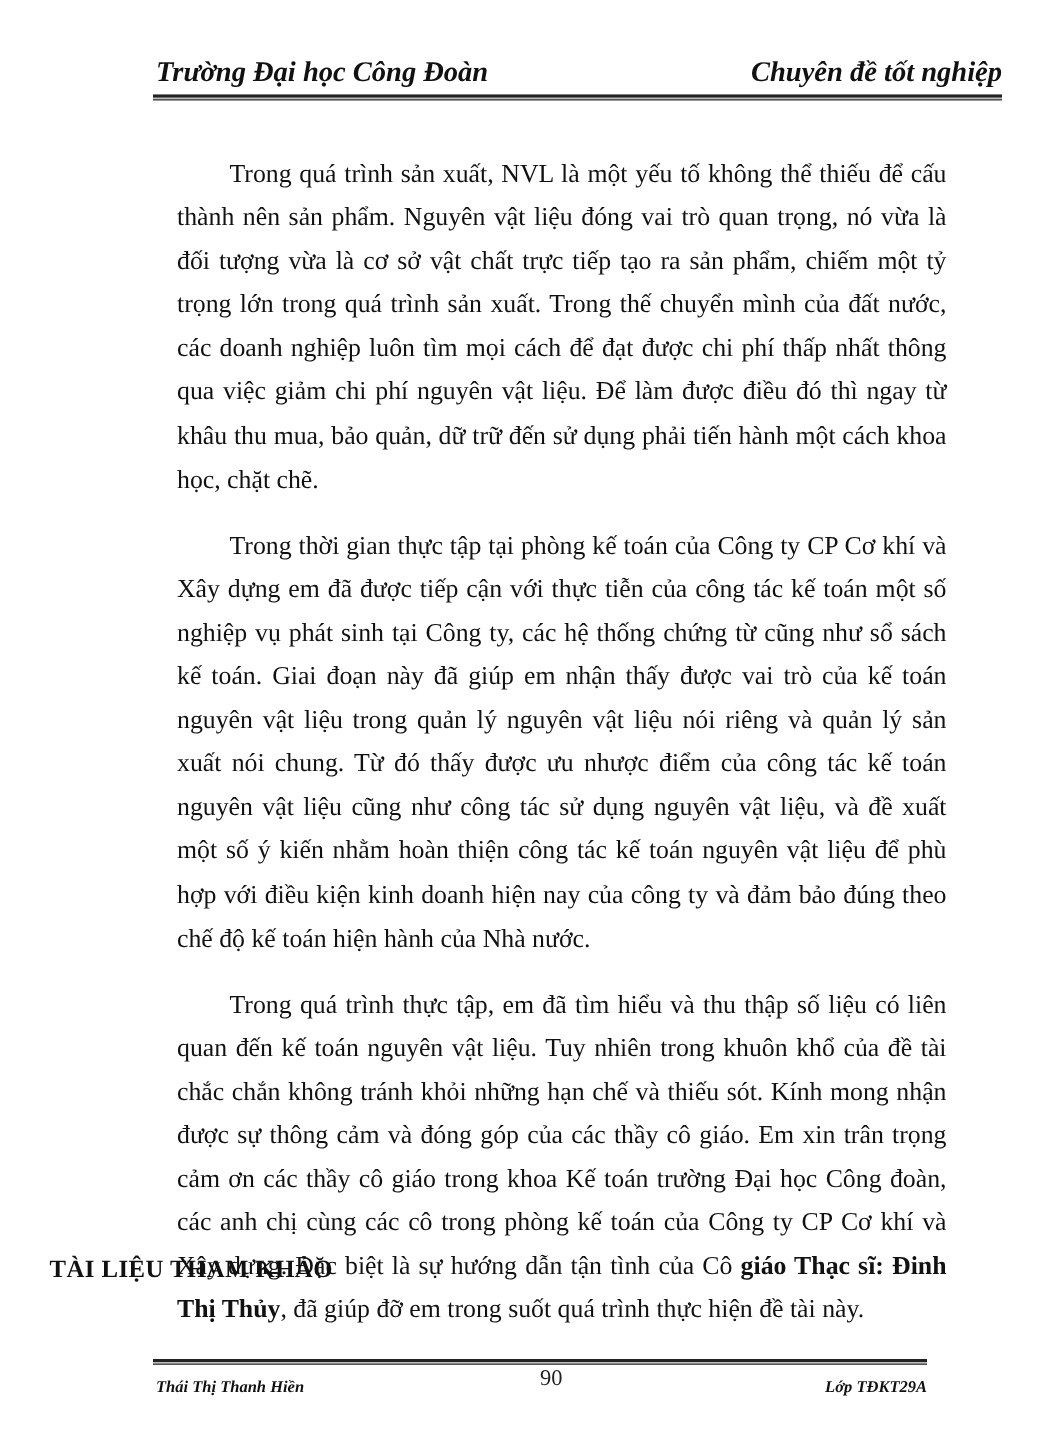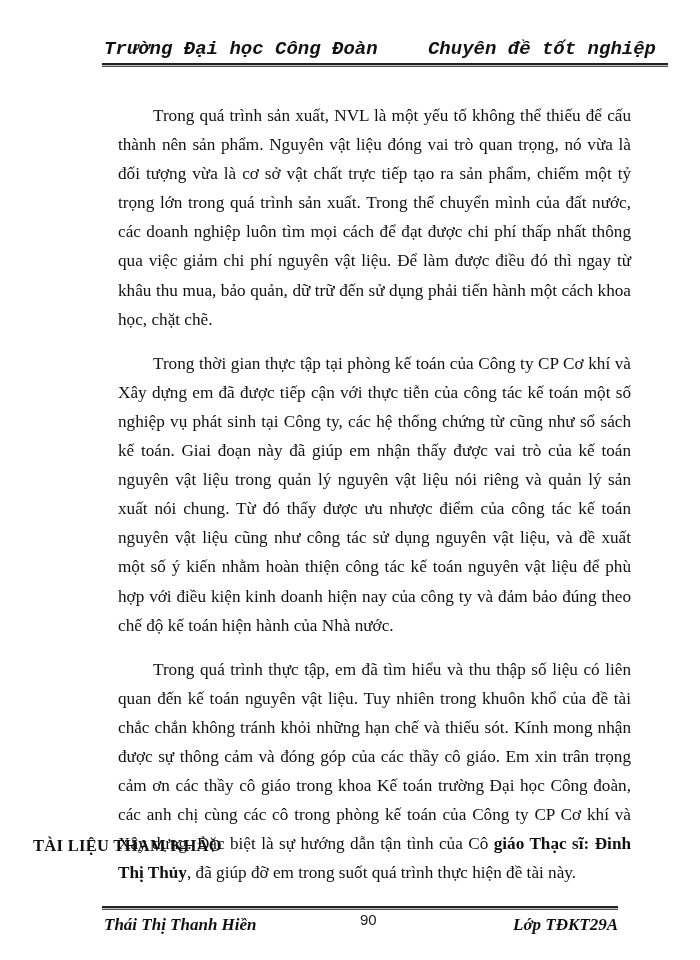--- a/index.html
+++ b/index.html
@@ -1,42 +1,42 @@
 <!DOCTYPE html>
 <html><head>
   <meta charset="utf-8">
   <style>
     html, body { margin: 0; padding: 0; background: #ffffff; }
     body { width: 700px; height: 960px; position: relative; overflow: hidden;
            font-family: "Liberation Serif", "DejaVu Serif", serif; color: #111; }
 
     .header { position: absolute; left: 102px; top: 38px; width: 566px; height: 28px; }
-    .header-text { position: absolute; top: 0; font-size: 19px; font-weight: bold; font-style: italic; line-height: 22px; color: #111; font-family: Liberation Mono, monospace; }
+    .header-text { position: absolute; top: 0; font-size: 19px; font-weight: bold; font-style: italic; line-height: 22px; color: #111; }
     .header-left { left: 2px; }
-    .header-right { right: 12px; }
+    .header-right { right: 0; }
     .header-rule { position: absolute; left: 0; right: 0; top: 25px; height: 4px;
                    border-top: 2px solid #222; border-bottom: 1px solid #555; background: #bbb; box-sizing: border-box; }
 
     .body-text { position: absolute; left: 103px; top: 86px; width: 543px;
                  font-size: 17.2px; line-height: 29.1px; text-align: justify; }
     .body-text p { margin: 15px; text-indent: 35px; }
     .body-text .bold { font-weight: bold; }
     .thanks { font-style: italic; font-size: 16px; text-indent: 35px; margin: 0; line-height: 29px; }
 
     .section-title { position: absolute; left: 0; width: 700px; top: 836px; text-align: left;
                      font-size: 16.5px; font-weight: bold; letter-spacing: 0.3px; margin-left: 37px; }
     .section-title span { position: relative; left: -4px; }
 
     .footer { position: absolute; left: 102px; top: 906px; width: 516px; height: 32px; }
     .footer-rule { position: absolute; left: 0; right: 0; top: 0; height: 4px;
                    border-top: 2px solid #222; border-bottom: 1px solid #555; background: #bbb; box-sizing: border-box; }
-    .footer-text { position: absolute; top: 8px; font-size: 17px; font-weight: bold; font-style: italic; line-height: 22px; }
+    .footer-text { position: absolute; top: 8px; font-size: 11px; font-weight: bold; font-style: italic; line-height: 22px; }
     .footer-left { left: 2px; }
     .footer-right { right: 0; text-align: right; }
-    .page-number { position: absolute; top: 5px; left: 258px; font-size: 15px; font-family: Liberation Sans, sans-serif; color: #222; text-align: right; }
+    .page-number { position: absolute; top: 5px; left: 258px; font-size: 15px; font-family: Liberation Serif, serif; color: #222; text-align: right; }
   </style>
 </head>
 <body>
 
 <div class="header">
   <div class="header-text header-left">Trường Đại học Công Đoàn</div>
   <div class="header-text header-right">Chuyên đề tốt nghiệp</div>
   <div class="header-rule"></div>
 </div>
 

